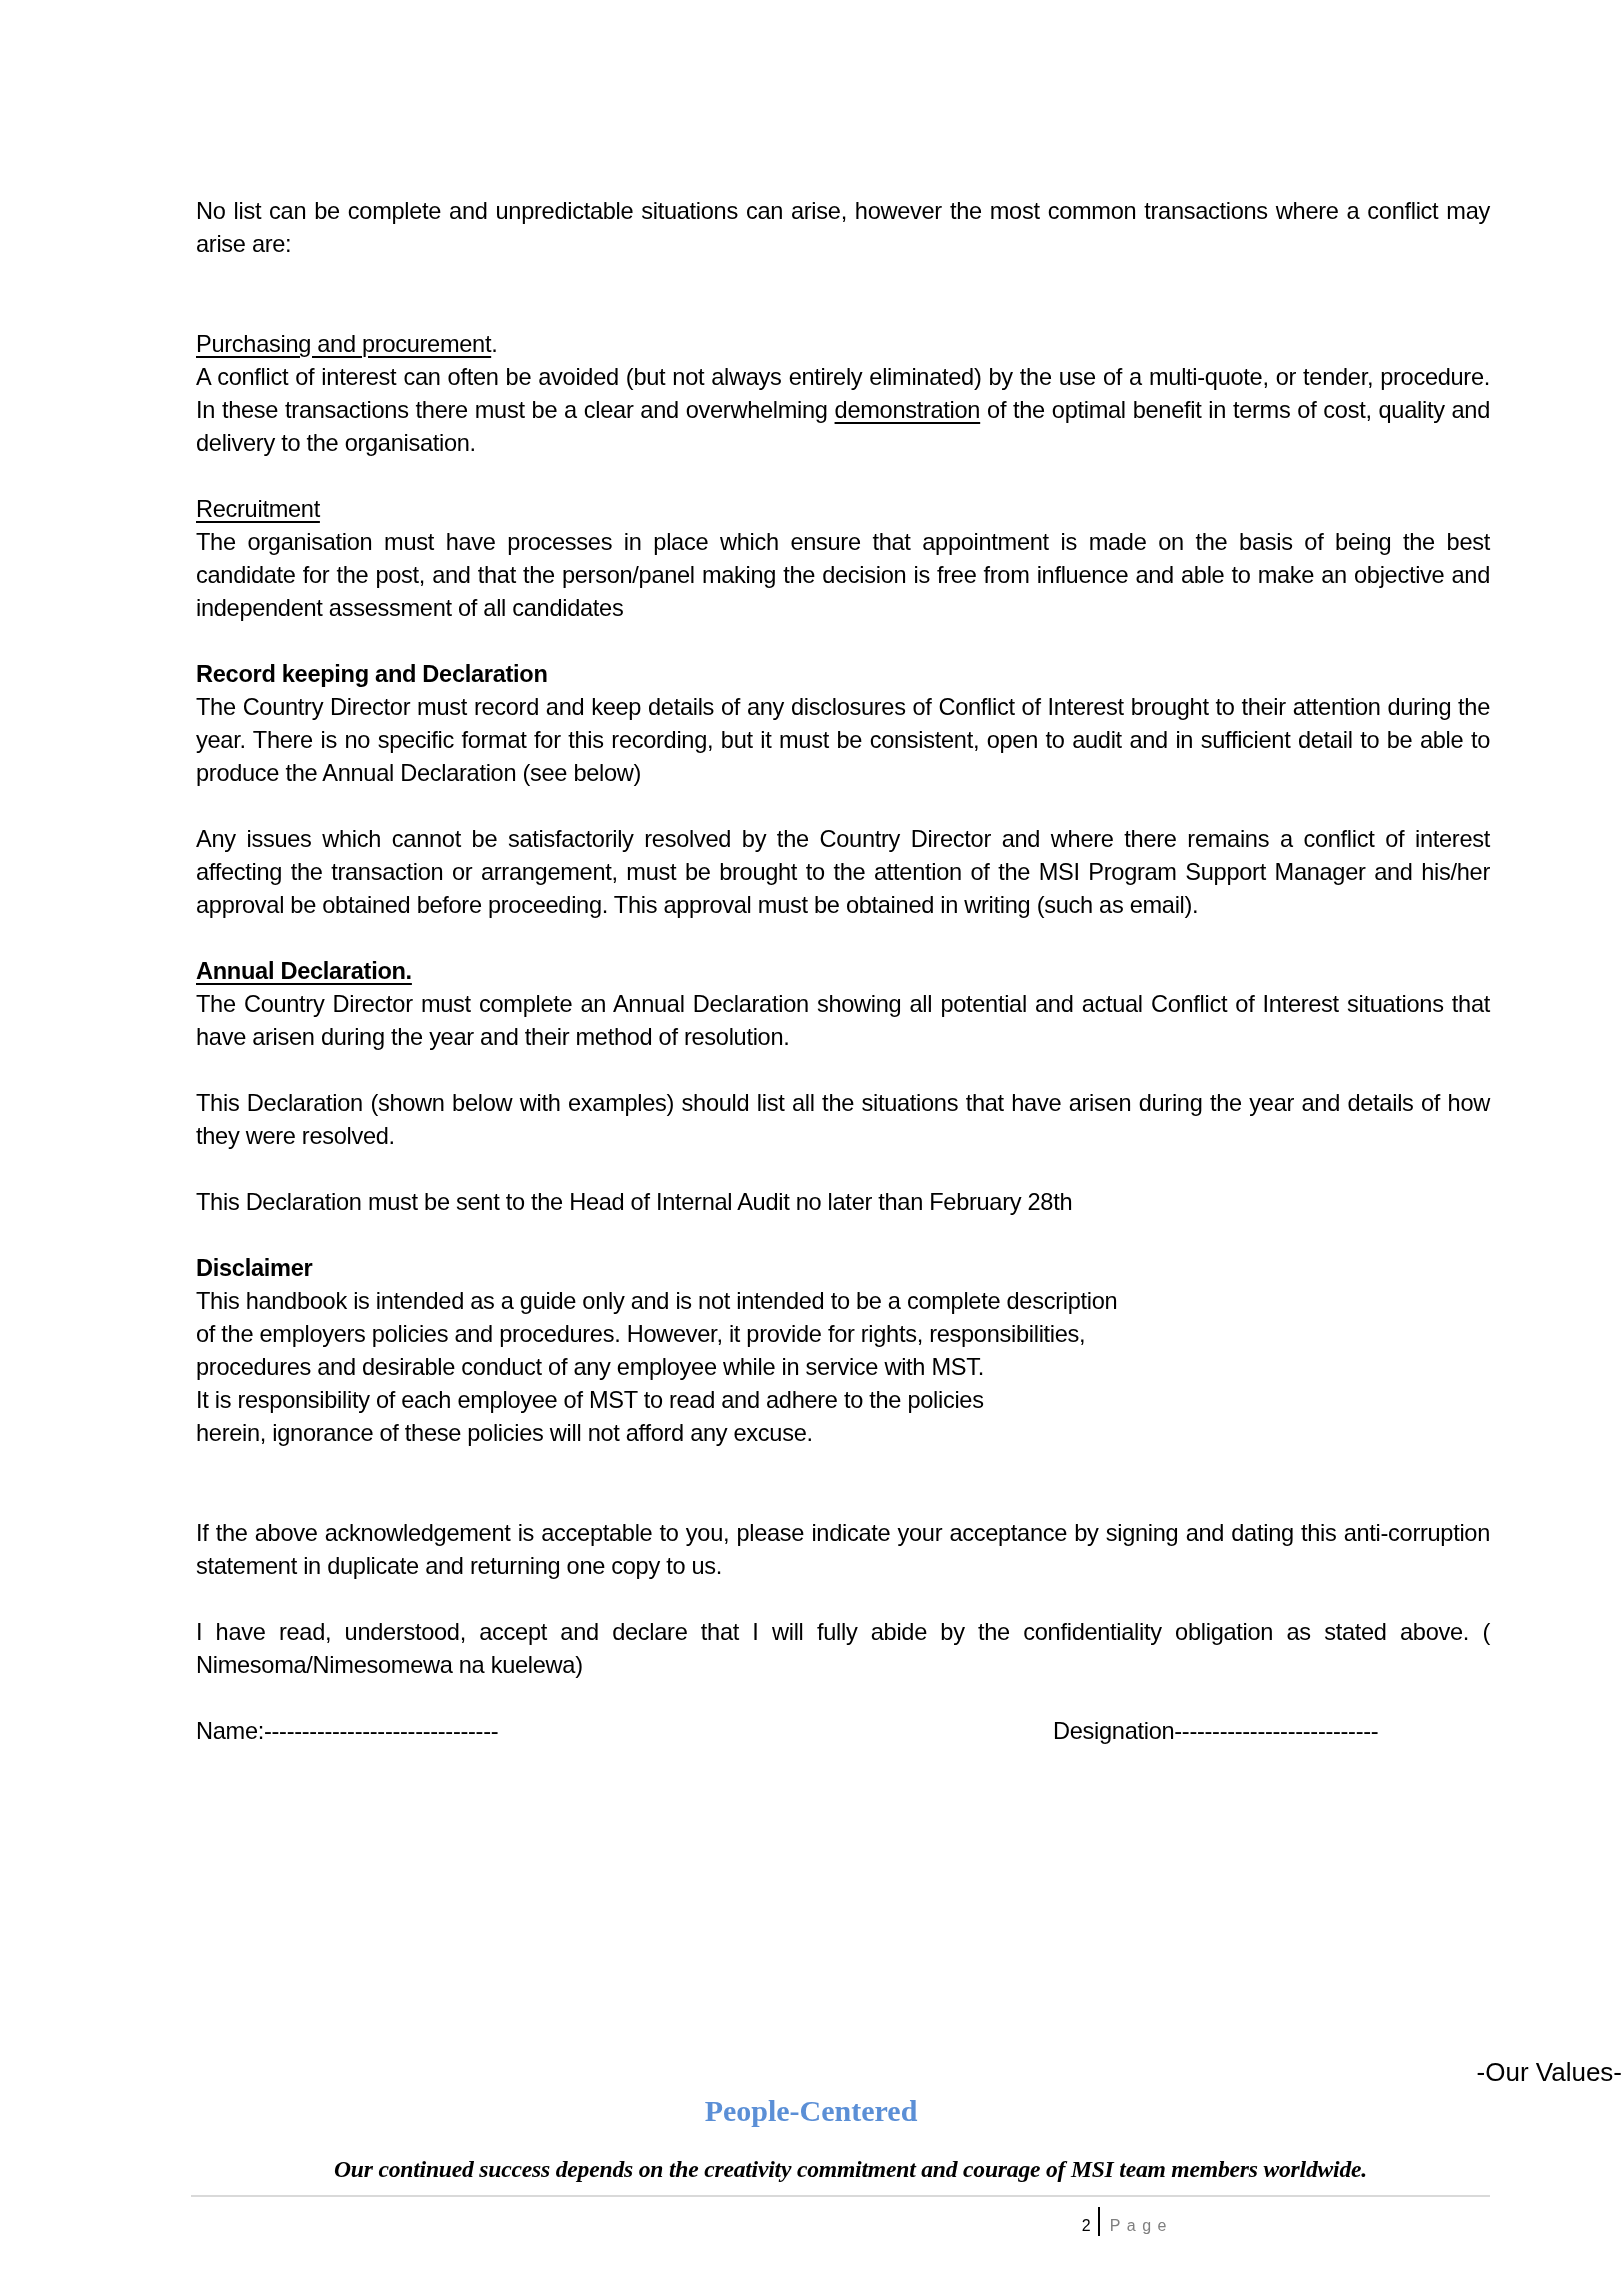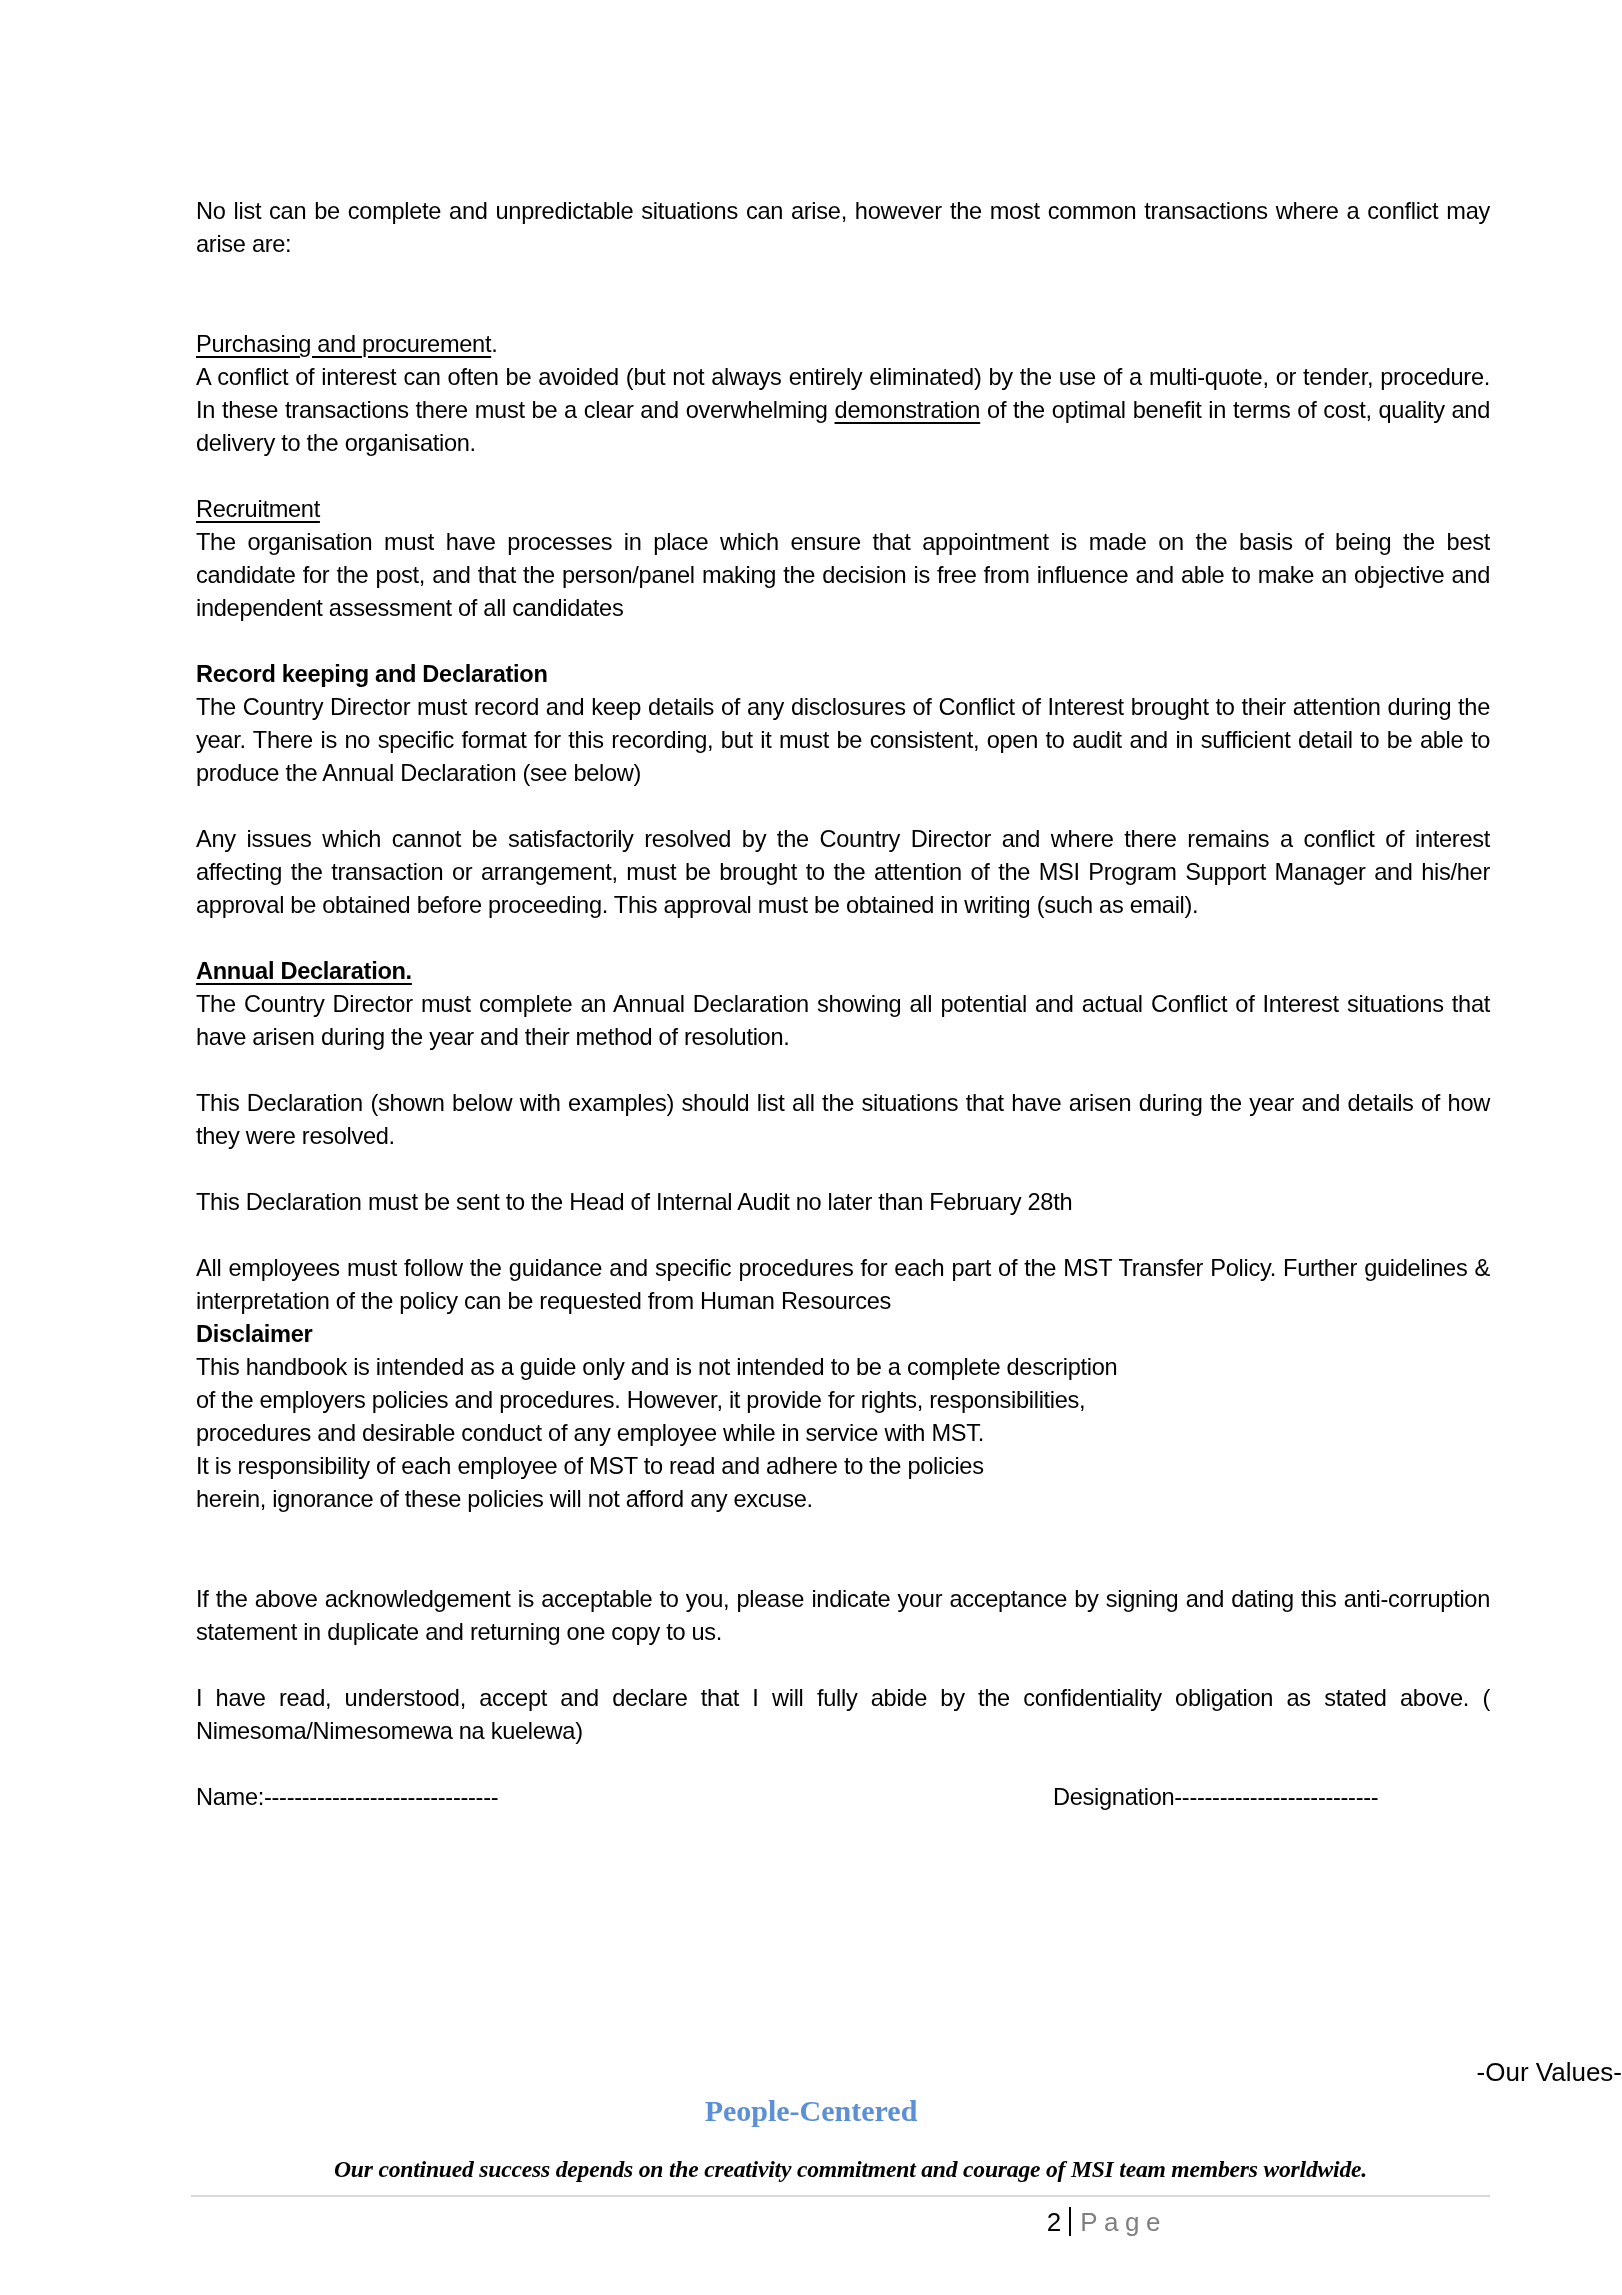--- a/index.html
+++ b/index.html
@@ -31,22 +31,22 @@
     .values-desc {
       position: absolute; left: 196px; width: 1309px; top: 2136px; text-align: center;
       font-family: "Liberation Serif", serif; font-weight: bold; font-style: italic; font-size: 23.6px;
       letter-spacing: -0.2px;
       margin-top: 20px;
     }
     .footer-rule {
       position: absolute; left: 191px; top: 2195px; width: 1299px; height: 2px; background: #d9d9d9;
     }
     .page-number {
-      position: absolute; right: 149px; top: 2207px;
-      font-family: "Liberation Sans", sans-serif; font-size: 26px;
+      position: absolute; right: 143px; top: 2207px;
+      font-family: "Liberation Sans", sans-serif; font-size: 16px;
     }
     .page-number .num { color: #000; }
     .page-number .bar { display: inline-block; width: 2px; height: 29px; background: #000; vertical-align: -5.2px; margin: 0 9.2px 0 7.9px; }
     .page-number .word { color: #7f7f7f; letter-spacing: 6.5px; }
   </style>
 </head>
 <body>
 
 <div class="page">
   <div class="body-text">
@@ -69,21 +69,20 @@
     <div class="gap1"></div>
 
     <p class="p left"><span class="u b">Annual Declaration.</span></p>
     <p class="p">The Country Director must complete an Annual Declaration showing all potential and actual Conflict of Interest situations that have arisen during the year and their method of resolution.</p>
     <div class="gap1"></div>
     <p class="p">This Declaration (shown below with examples) should list all the situations that have arisen during the year and details of how they were resolved.</p>
     <div class="gap1"></div>
     <p class="p">This Declaration must be sent to the Head of Internal Audit no later than February 28th</p>
     <div class="gap1"></div>
 
-    <p class="p">All employees must follow the guidance and specific procedures for each part of the MST Transfer Policy. Further guidelines &amp; interpretation of the policy can be requested from Human Resources</p>
     <p class="p left b">Disclaimer</p>
     <p class="p left">This handbook is intended as a guide only and is not intended to be a complete description</p>
     <p class="p left">of the employers policies and procedures. However, it provide for rights, responsibilities,</p>
     <p class="p left">procedures and desirable conduct of any employee while in service with MST.</p>
     <p class="p left">It is responsibility of each employee of MST to read and adhere to the policies</p>
     <p class="p left">herein, ignorance of these policies will not afford any excuse.</p>
     <div class="gap2"></div>
 
     <p class="p">If the above acknowledgement is acceptable to you, please indicate your acceptance by signing and dating this anti-corruption statement in duplicate and returning one copy to us.</p>
     <div class="gap1"></div>

